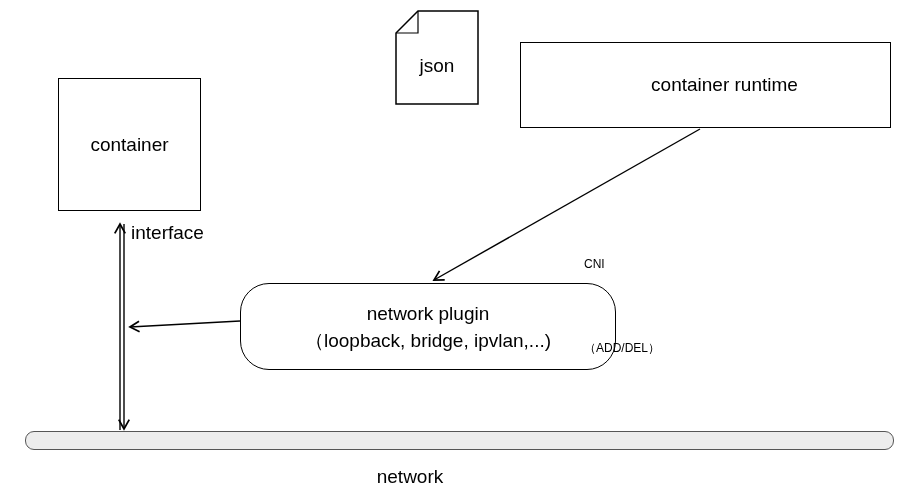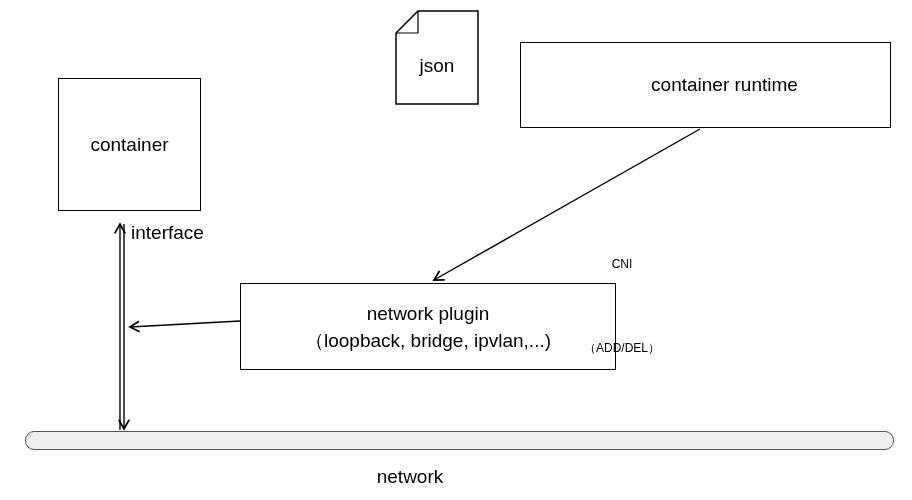--- a/index.html
+++ b/index.html
@@ -25,41 +25,41 @@
     display: flex; align-items: center; justify-content: center;
     font-size: 19px;
     text-align: center;
   }
 
   .container-node { left: 58px; top: 78px; width: 143px; height: 133px; }
   .runtime-node   { left: 520px; top: 42px; width: 371px; height: 86px; padding-left: 38px; }
 
   .plugin-node {
     left: 240px; top: 283px; width: 376px; height: 87px;
-    flex-direction: column; line-height: 27px;
+    flex-direction: column; line-height: 27px; border-radius: 29px;
   }
 
   .json-node {
     position: absolute; left: 395px; top: 10px; width: 84px; height: 95px; padding-left: 16px;
   }
   .json-node svg { position: absolute; left: 0; top: 0; width: 84px; height: 95px; }
   .json-label {
     position: absolute; left: 0; top: 8px; width: 100%; height: 100%;
     display: flex; align-items: center; justify-content: center;
     font-size: 19px;
   }
 
   .network-bar {
     position: absolute; left: 25px; top: 431px; width: 869px; height: 19px;
     background: #ededed;
     border: 1px solid #565656;
     border-radius: 9px;
   }
 
-  .free-label { position: absolute; font-size: 19px; white-space: pre; text-align: center; }
+  .free-label { position: absolute; font-size: 19px; white-space: pre; }
   .interface-label { left: 131px; top: 222px; }
   .cni-label { left: 584px; top: 194px; line-height: 28px; font-size: 12px; }
   .network-label {
     left: 330px; top: 466px; width: 160px;
     text-align: center; font-size: 19px;
   }
 </style>
 </head>
 <body>
 

